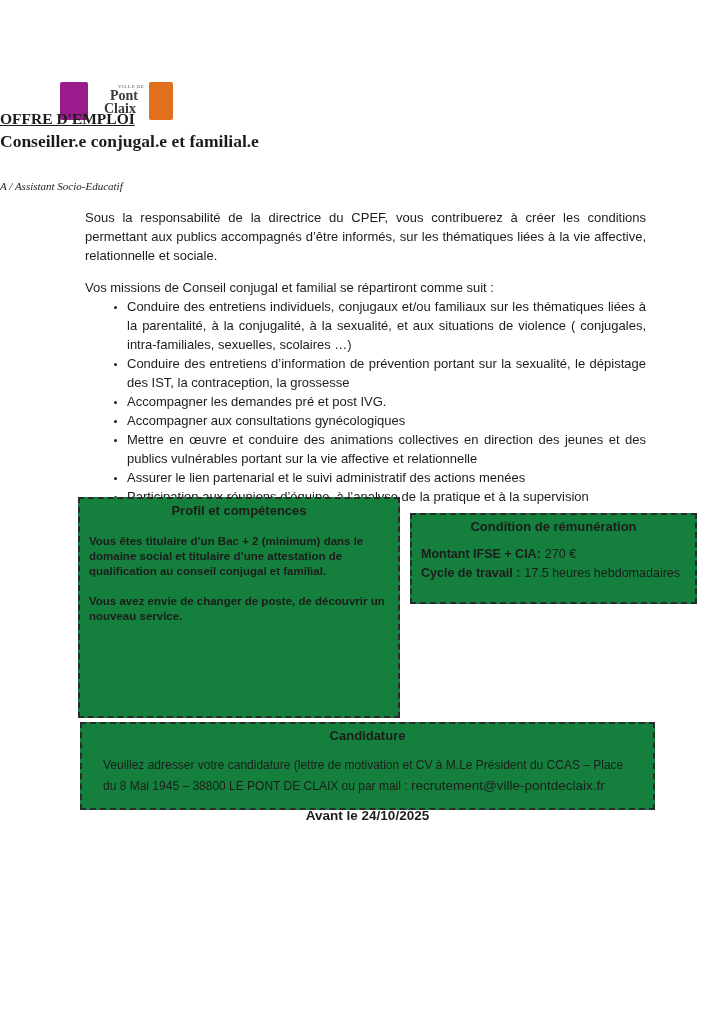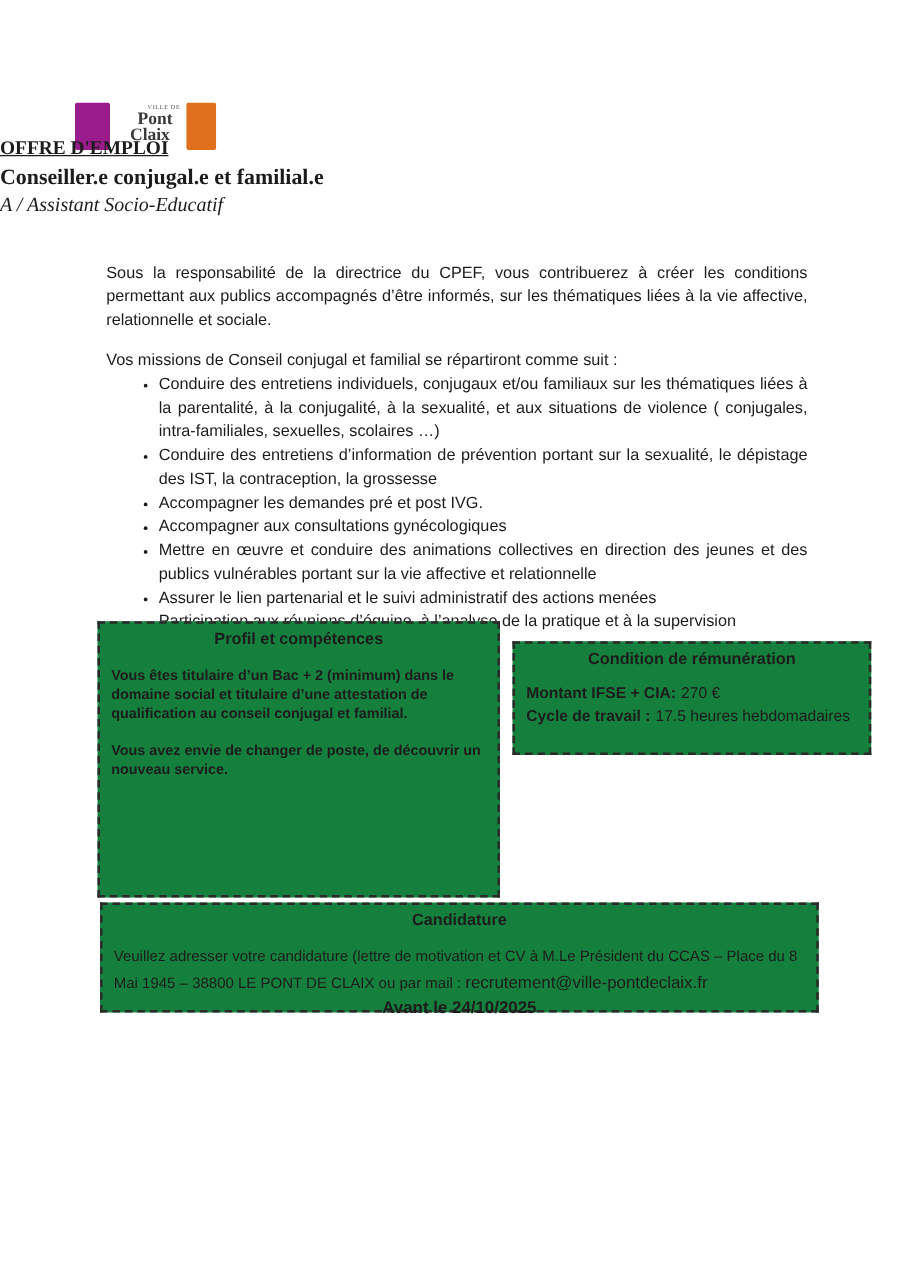--- a/index.html
+++ b/index.html
@@ -80,23 +80,23 @@
     font-weight: bold;
     text-decoration: underline;
     margin: 0;
   }
   .job-title {
     font-size: 17.5px;
     font-weight: bold;
     margin: 3px 0 0 0;
   }
   .job-grade {
-    font-size: 16px;
+    font-size: 11px;
     font-style: italic;
-    margin-top: 4px;
+    margin-top: 28px;
   }
 
   
   .intro {
     position: absolute;
     left: 85px;
     width: 561px;
     top: 208px;
     margin: 0;
     font-size: 13px;
@@ -174,21 +174,21 @@
   .kv .v { margin-left: 4px; }
 
   .application-box {
     left: 80px;
     top: 722px;
     width: 575px;
     height: 88px;
   }
   .application-box .box-title { margin-bottom: 12px; }
   .application-text {
-    margin: 0;
+    margin: 12px;
     font-size: 12px;
     line-height: 19.5px;
   }
   .application-email {
     font-size: 13.5px;
   }
   .application-deadline {
     text-align: center;
     font-weight: bold;
     font-size: 13.5px;

